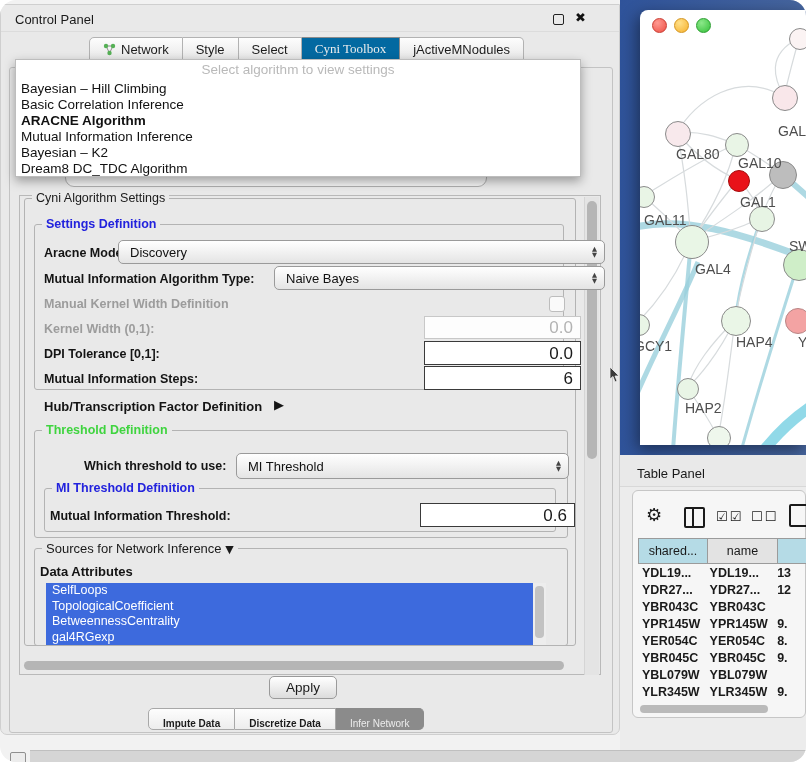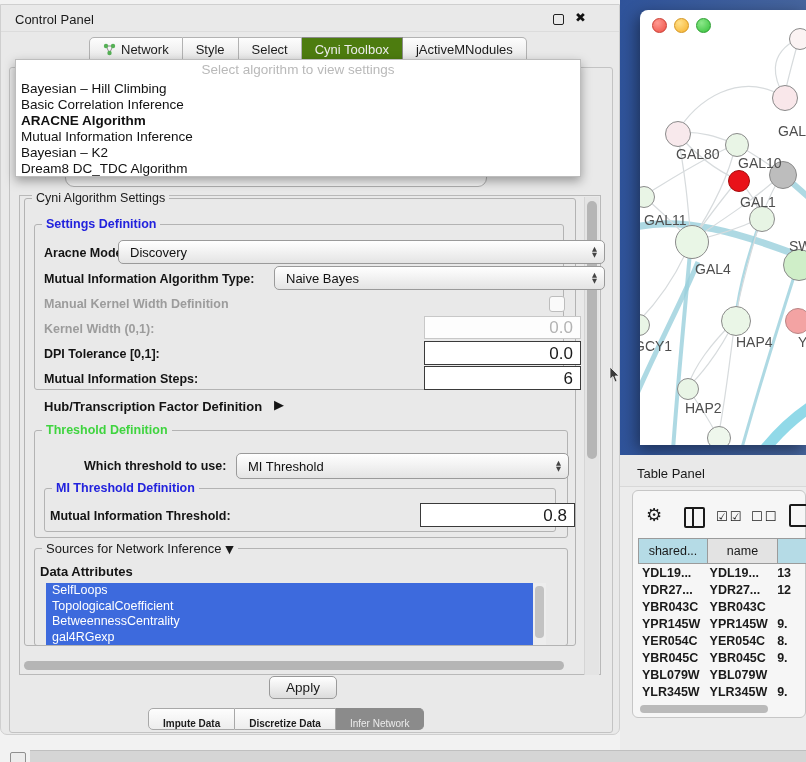--- a/index.html
+++ b/index.html
@@ -1,34 +1,34 @@
 <!DOCTYPE html>
 <html><head>
 <meta charset="utf-8">
 <style>
   html,body{margin:0;padding:0;}
   .stage{position:relative;width:806px;height:762px;background:#f2f2f2;
-    font-family:"Liberation Sans",sans-serif;overflow:hidden;color:#1a1a1a;}
+    font-family:"Liberation Sans",sans-serif;overflow:hidden;color:#1a1a1a;border-radius:16px;}
   .abs{position:absolute;box-sizing:border-box;}
 
   
   .cpanel{left:0;top:4px;width:620px;height:731px;background:#e9e9e9;
     border:1px solid #cfcfcf;border-radius:0 0 7px 7px;}
   .cp-titlebar{left:0;top:0;width:100%;height:27px;border-bottom:1px solid #dcdcdc;}
   .cp-title{left:14px;top:7px;font-size:13px;color:#1a1a1a;}
   .float-btn{left:552px;top:9px;width:11px;height:11px;border:1.5px solid #222;border-radius:2px;background:transparent;}
   .close-btn{left:574px;top:5px;font-size:13px;font-weight:bold;font-family:"DejaVu Sans",sans-serif;color:#111;}
 
   
   .tabstrip{left:88px;top:32px;display:flex;height:24px;z-index:5;}
   .tab{display:flex;align-items:center;gap:5px;padding:0 13px;font-size:13px;
     background:linear-gradient(#fdfdfd,#e7e7e7);border:1px solid #b2b2b2;border-left:none;color:#1c1c1c;}
   .tab:first-child{border-left:1px solid #b2b2b2;border-radius:5px 0 0 0;}
   .tab:last-child{border-radius:0 5px 0 0;}
-  .tab.sel{background:#4d7c0f;color:#ededed;border-color:#8b8b8b;}
+  .tab.sel{background:#0369a1;color:#ededed;border-color:#8b8b8b;font-family:Liberation Serif, serif;}
 
   .inner-panel{left:8px;top:62px;width:604px;height:666px;border:1px solid #c3c3c3;border-radius:3px;background:#e9e9e9;}
 
   
   .popup{left:14px;top:54px;width:566px;height:118px;background:#fff;border:1px solid #bdbdbd;
     box-shadow:0 4px 10px rgba(0,0,0,.35);z-index:40;}
   .popup .ph{position:absolute;left:0;top:2px;width:100%;text-align:center;color:#b9b9b9;font-size:13.5px;}
   .pitem{position:absolute;left:5px;font-size:13.5px;white-space:nowrap;color:#111;}
   .pitem.bold{font-weight:bold;}
 
@@ -212,21 +212,21 @@
     <span>MI Threshold</span>
     <span class="arrows">
         <span>▲</span>
         <span>▼</span>
       </span>
   </div>
   <div class="abs gbox" style="left:44px;top:488px;width:512px;height:44px;">
     <span class="gtitle blue">MI Threshold Definition</span>
   </div>
   <div class="flabel" style="left:50px;top:509px;">Mutual Information Threshold:</div>
-  <div class="inp strong" style="left:420px;top:503px;width:142px;height:21px;">0.8</div>
+  <div class="inp strong" style="left:420px;top:503px;width:142px;height:21px;">0.6</div>
 
   <div class="abs gbox" style="left:34px;top:548px;width:534px;height:98px;">
     <span class="gtitle" style="font-size:13px;">
       <span>Sources for Network Inference</span>
       <span style="font-size:11px;font-family:'DejaVu Sans',sans-serif;">▼</span>
     </span>
   </div>
   <div class="flabel" style="left:40px;top:564px;font-size:13px;">Data Attributes</div>
   <div class="attr-list">
     <div class="attr-item">SelfLoops</div>

